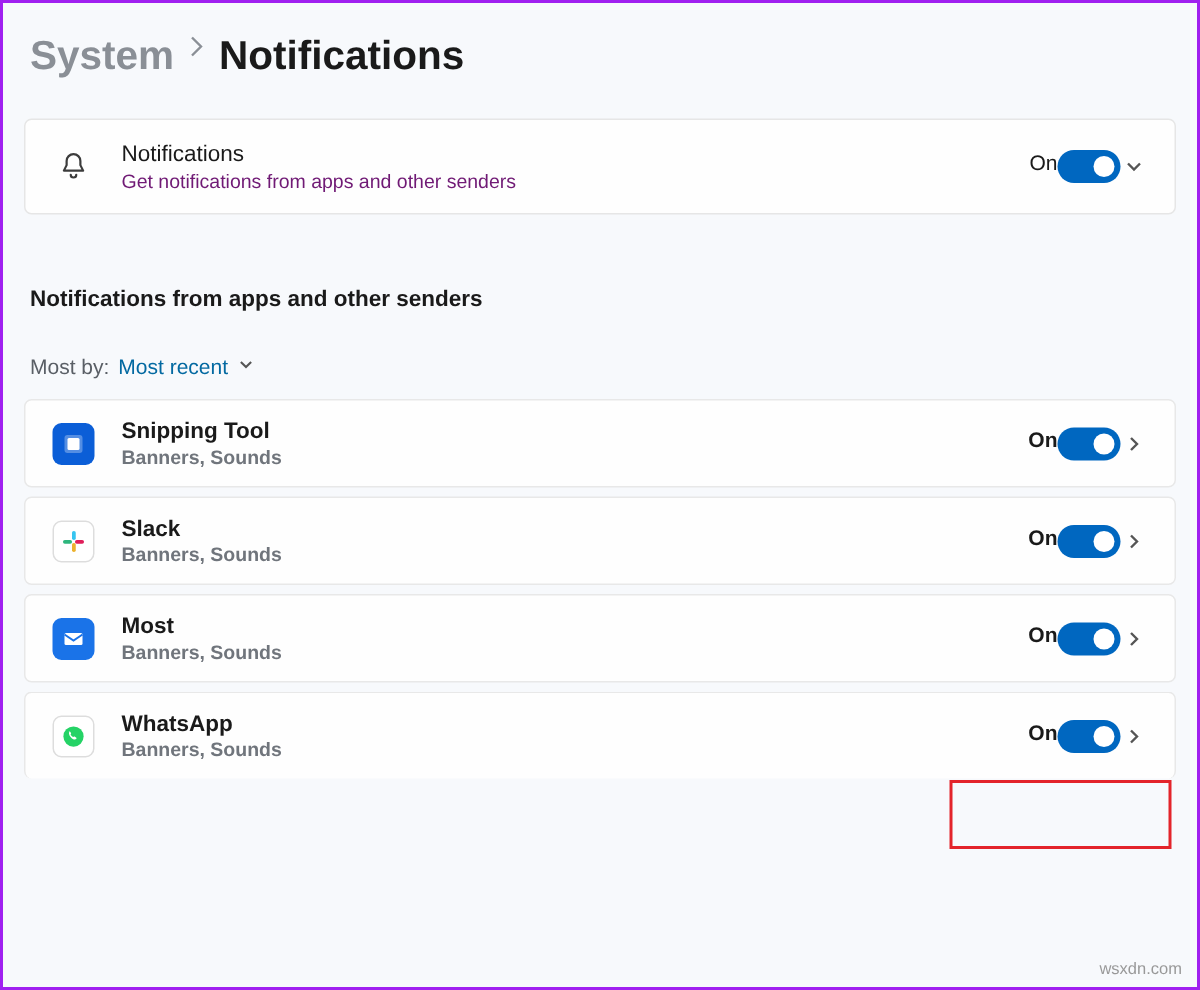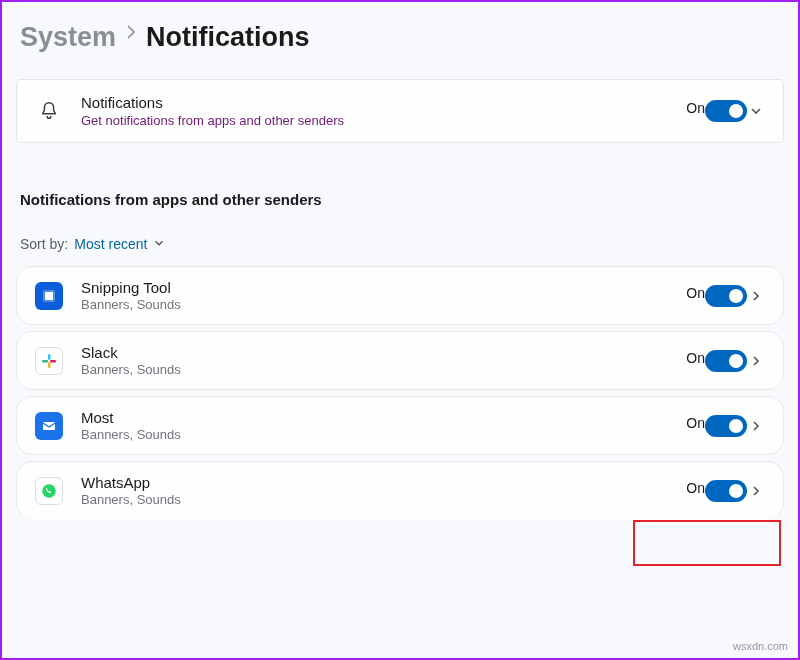--- a/index.html
+++ b/index.html
@@ -117,26 +117,27 @@
     padding-left: 4px;
     margin-bottom: 14px;
     font-size: 14px;
     cursor: pointer;
   }
   .sort-label { color: #5a5f66; }
   .sort-value { color: #0369a1; }
   .app-row {
     background: #fefefe;
     border: 1px solid #e8e8e8;
-    border-radius: 16px;
+    border-radius: 5px;
     padding: 12px 18px;
     margin-bottom: 6px;
     display: flex;
     align-items: center;
     gap: 18px;
+    font-weight: bold;
   }
   .app-icon {
     width: 28px;
     height: 28px;
     border-radius: 6px;
     display: flex;
     align-items: center;
     justify-content: center;
     font-size: 14px;
     color: #fff;
@@ -201,21 +202,21 @@
             <path d="M3 5 L7 9 L11 5" fill="none" stroke="#555" stroke-width="1.6"></path>
           </svg>
       </div>
     </div>
   </div>
 
 
   <div class="section-title">Notifications from apps and other senders</div>
 
   <div class="sort-row">
-    <span class="sort-label">Sort by:</span>
+    <span class="sort-label">Most by:</span>
     <span class="sort-value">Most recent</span>
     <span>
       <svg width="12" height="12" viewBox="0 0 14 14">
           <path d="M3 5 L7 9 L11 5" fill="none" stroke="#555" stroke-width="1.6"></path>
         </svg>
     </span>
   </div>
 
   <div class="app-row">
     <div class="app-icon" style="background:#0b5ed7;">

